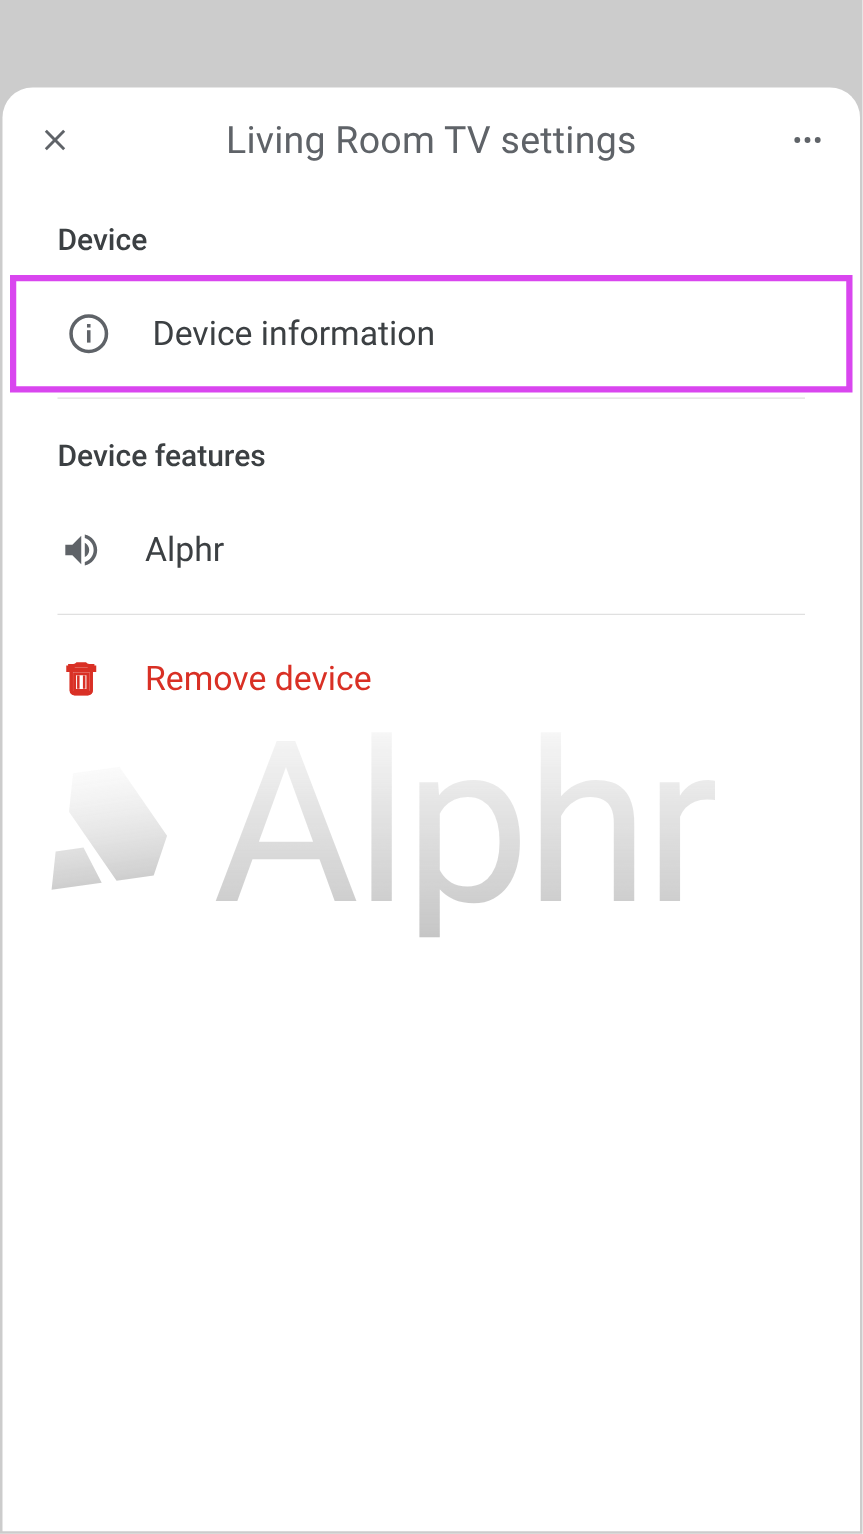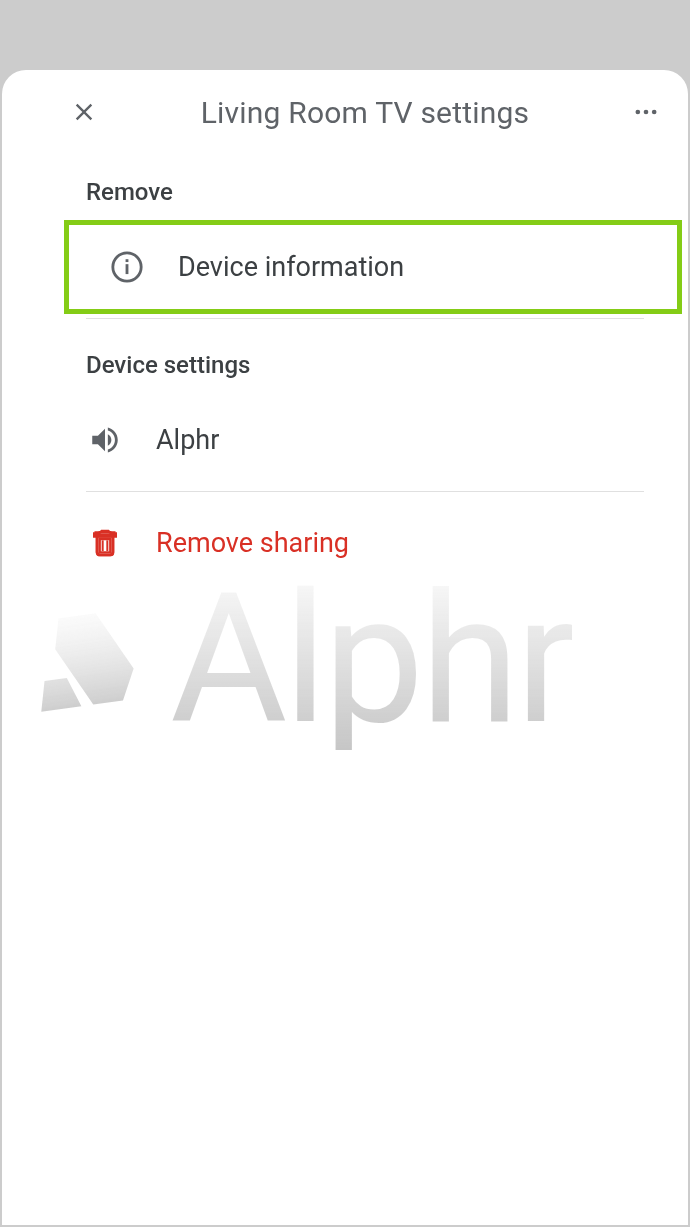--- a/index.html
+++ b/index.html
@@ -67,23 +67,23 @@
       color: #3c4043;
       padding: 28px 44px 14px 44px;
     }
     .list-item {
       display: flex;
       align-items: center;
       padding: 28px 44px;
       cursor: pointer;
     }
     .list-item.highlighted {
-      border: 5px solid #84cc16;
+      border: 5px solid #d946ef;
       padding: 23px 39px;
-      margin-left: 22px;
+      margin-left: 6px;
       margin-right: 6px;
     }
     .icon-wrap {
       width: 38px;
       height: 38px;
       display: flex;
       align-items: center;
       justify-content: center;
       margin-right: 32px;
       color: #5f6368;
@@ -129,21 +129,20 @@
     }
     .watermark-logo {
       width: 150px;
       height: 150px;
       margin-right: 8px;
       opacity: 0.85;
     }
     .content {
       position: relative;
       z-index: 2;
-      padding-left: 40px;
     }
     .bg-area {
       position: relative;
     }
   </style>
 </head>
 <body>
 
 <div class="outer">
   <div class="sheet">
@@ -172,37 +171,37 @@
           <div class="title">Living Room TV settings</div>
           <div class="more-btn">
             <svg width="28" height="28" viewBox="0 0 24 24">
               <circle cx="5" cy="12" r="2" fill="#5f6368"></circle>
               <circle cx="12" cy="12" r="2" fill="#5f6368"></circle>
               <circle cx="19" cy="12" r="2" fill="#5f6368"></circle>
             </svg>
           </div>
         </div>
 
-        <div class="section-header">Remove</div>
+        <div class="section-header">Device</div>
 
         <div class="list-item highlighted">
           <div class="icon-wrap">
             <svg width="34" height="34" viewBox="0 0 24 24">
               <circle cx="12" cy="12" r="10" fill="none" stroke="#5f6368" stroke-width="2"></circle>
               <rect x="11" y="10" width="2" height="7" fill="#5f6368"></rect>
               <rect x="11" y="6.5" width="2" height="2" fill="#5f6368"></rect>
             </svg>
           </div>
           <div class="item-label">Device information</div>
         </div>
 
 
         <div class="divider"></div>
 
-        <div class="section-header">Device settings</div>
+        <div class="section-header">Device features</div>
 
 
 
         <div class="list-item">
           <div class="icon-wrap">
             <svg width="34" height="34" viewBox="0 0 24 24">
               <path d="M3 9v6h4l5 5V4L7 9H3zm13.5 3c0-1.77-1.02-3.29-2.5-4.03v8.05c1.48-.73 2.5-2.25 2.5-4.02zM14 3.23v2.06c2.89.86 5 3.54 5 6.71s-2.11 5.85-5 6.71v2.06c4.01-.91 7-4.49 7-8.77s-2.99-7.86-7-8.77z" fill="#5f6368"></path>
             </svg>
           </div>
           <div class="item-label">Alphr</div>
@@ -212,18 +211,18 @@
 
         <div class="list-item danger">
           <div class="icon-wrap">
             <svg width="32" height="32" viewBox="0 0 24 24">
               <path d="M6 19c0 1.1.9 2 2 2h8c1.1 0 2-.9 2-2V7H6v12zM8 9h8v10H8V9zm7.5-5l-1-1h-5l-1 1H5v2h14V4h-3.5z" fill="none" stroke="#d93025" stroke-width="1.8"></path>
               <rect x="9.5" y="10" width="1.5" height="8" fill="#d93025"></rect>
               <rect x="13" y="10" width="1.5" height="8" fill="#d93025"></rect>
               <path d="M6 7h12v12c0 1.1-.9 2-2 2H8c-1.1 0-2-.9-2-2V7zm2-3h8l1 1h3v2H4V5h3l1-1z" fill="none" stroke="#d93025" stroke-width="2"></path>
             </svg>
           </div>
-          <div class="item-label">Remove sharing</div>
+          <div class="item-label">Remove device</div>
         </div>
       </div>
     </div>
   </div>
 </div>
 
 </body></html>

